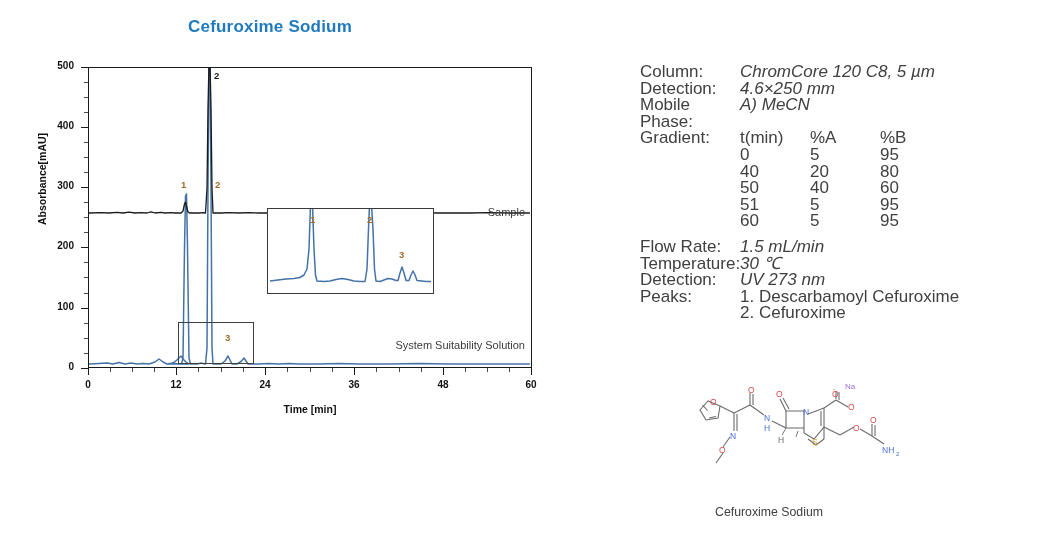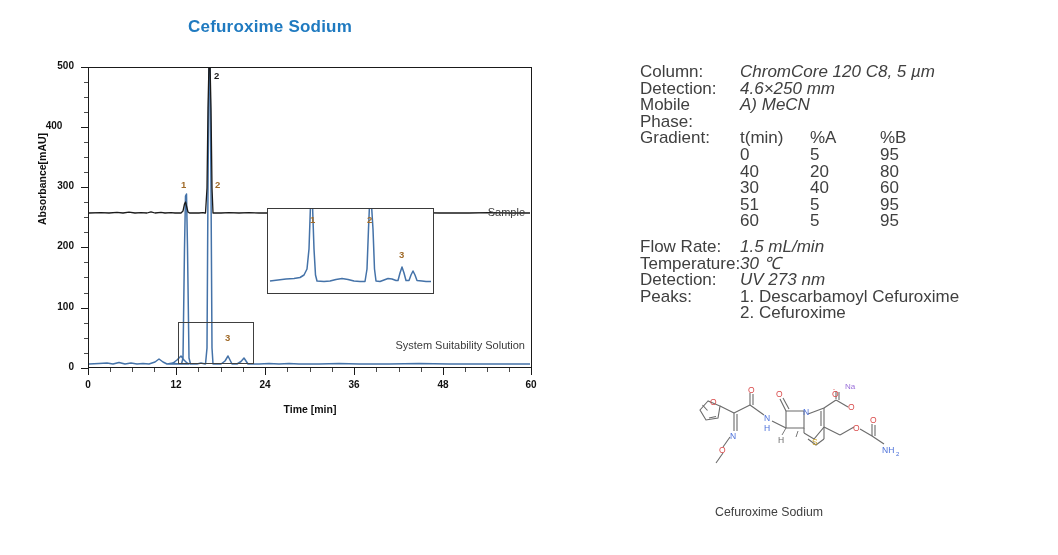--- a/index.html
+++ b/index.html
@@ -192,21 +192,21 @@
 </head>
 <body>
 
 <div id="chart-title">Cefuroxime Sodium</div>
 
 <div id="chart-block">
 
   <div id="y-axis-title">Absorbance[mAU]</div>
 
   <div class="y-tick-label" style="top:5px;  right:506px;">500</div>
-  <div class="y-tick-label" style="top:65px; right:506px;text-align:center;">400</div>
+  <div class="y-tick-label" style="top:65px; right:506px;">400</div>
   <div class="y-tick-label" style="top:125px;right:506px;">300</div>
   <div class="y-tick-label" style="top:185px;right:506px;">200</div>
   <div class="y-tick-label" style="top:246px;right:506px;">100</div>
   <div class="y-tick-label" style="top:306px;right:506px;">0</div>
 
   <div class="y-tick-major" style="left:81px; top:12px;"></div>
   <div class="y-tick-major" style="left:81px; top:72px;"></div>
   <div class="y-tick-major" style="left:81px; top:132px;"></div>
   <div class="y-tick-major" style="left:81px; top:192px;"></div>
   <div class="y-tick-major" style="left:81px; top:253px;"></div>
@@ -341,21 +341,21 @@
     <div class="g-c3">95</div>
   </div>
   <div class="g-row">
     <div class="g-c0"></div>
     <div class="g-c1">40</div>
     <div class="g-c2">20</div>
     <div class="g-c3">80</div>
   </div>
   <div class="g-row">
     <div class="g-c0"></div>
-    <div class="g-c1">30</div>
+    <div class="g-c1">50</div>
     <div class="g-c2">40</div>
     <div class="g-c3">60</div>
   </div>
   <div class="g-row">
     <div class="g-c0"></div>
     <div class="g-c1">51</div>
     <div class="g-c2">5</div>
     <div class="g-c3">95</div>
   </div>
   <div class="g-row">

